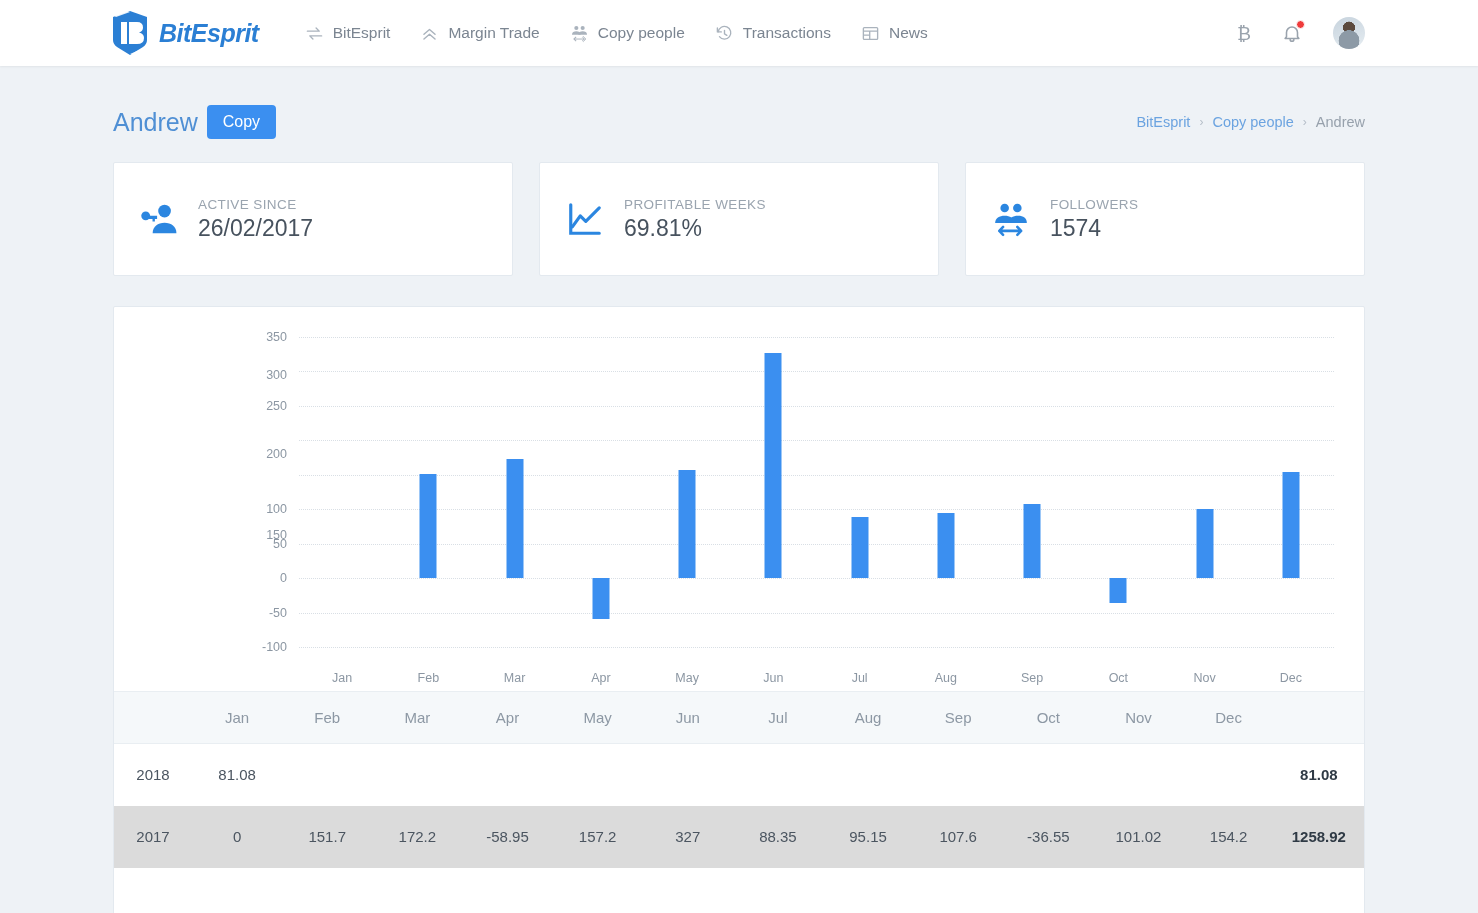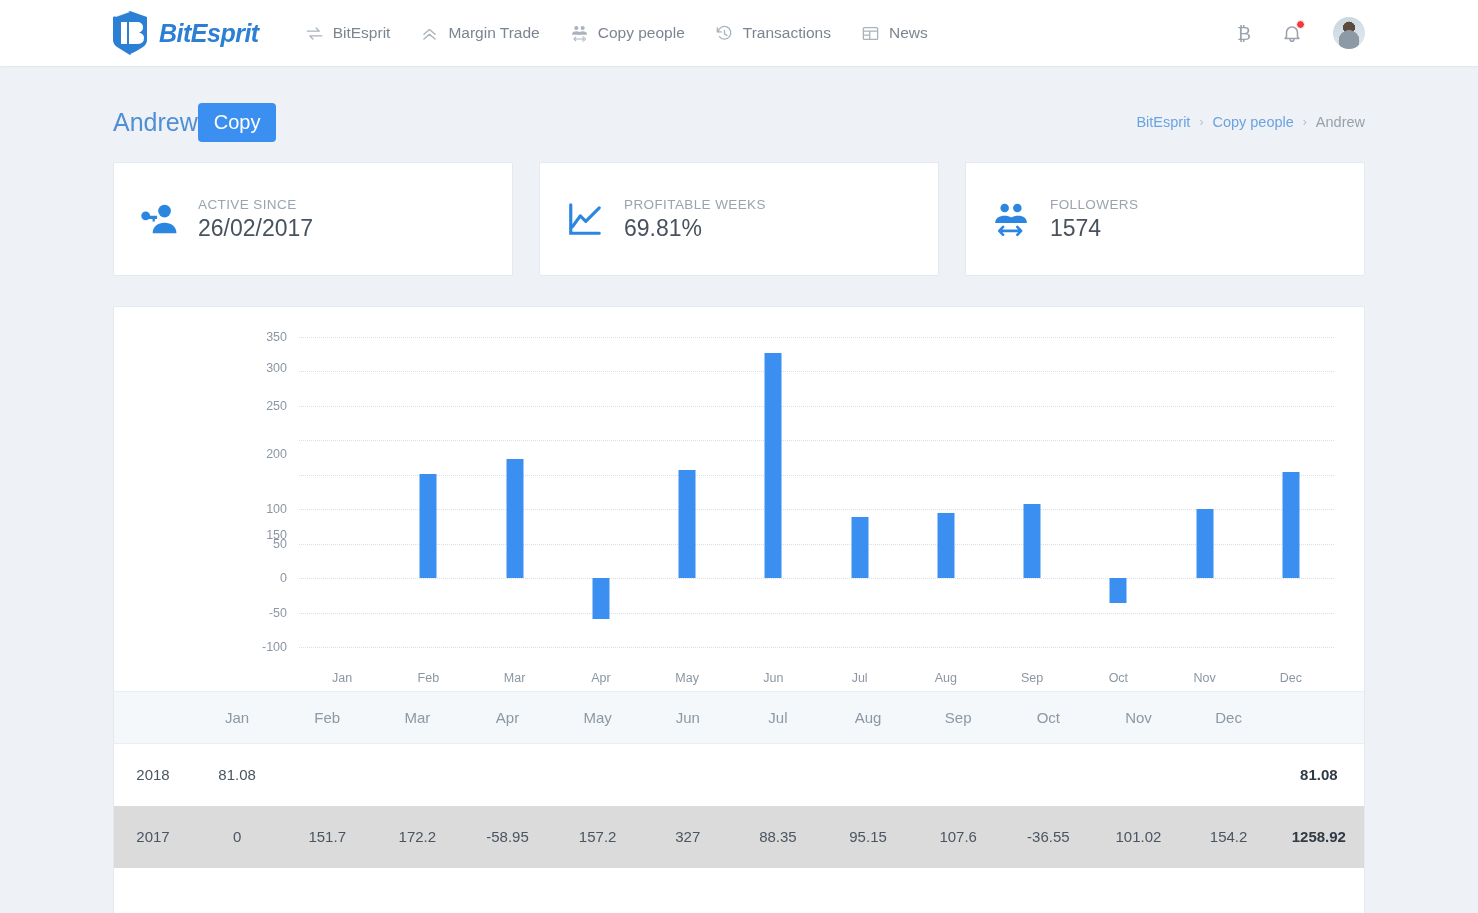--- a/index.html
+++ b/index.html
@@ -57,23 +57,24 @@
   .page { padding:0 113px; }
 
   .profile-row {
     display:flex; align-items:center;
     height:56px; margin-top:28px; position:relative;
   }
   .profile-name {
     font-size:25px; color:#4f8fd4; font-weight:400;
   }
   .copy-btn {
+    margin-left:9px;
     background:#3b8ff0; color:#fff;
     border:none; border-radius:4px;
-    font-size:20px; font-family:inherit;
+    font-size:16px; font-family:inherit;
     padding:8px 16px; cursor:pointer;
   }
   .breadcrumb {
     position:absolute; right:0; top:50%; transform:translateY(-50%);
     display:flex; align-items:center; gap:9px;
     font-size:14.5px;
   }
   .breadcrumb a { color:#6ba3e0; text-decoration:none; cursor:pointer; }
   .breadcrumb .sep { color:#b6bfc9; font-size:12px; }
   .breadcrumb .cur { color:#97a1ac; }
@@ -284,21 +285,21 @@
   </div>
 
   <div class="panel">
 
 
     <div class="chart-wrap">
       <div class="plot" id="plot">
           <div class="gridline" style="top: 0px;"></div>
           <div class="ytick" style="top: 0px;">350</div>
           <div class="gridline" style="top: 34.4444px;"></div>
-          <div class="ytick" style="top: 31px;">300</div>
+          <div class="ytick" style="top: 38px;">300</div>
           <div class="gridline" style="top: 68.8889px;"></div>
           <div class="ytick" style="top: 68.8889px;">250</div>
           <div class="gridline" style="top: 103.333px;"></div>
           <div class="ytick" style="top: 117px;">200</div>
           <div class="gridline" style="top: 137.778px;"></div>
           <div class="ytick" style="top: 153px; margin-top: 45px;">150</div>
           <div class="gridline" style="top: 172.222px;"></div>
           <div class="ytick" style="top: 172.222px;">100</div>
           <div class="gridline" style="top: 206.667px;"></div>
           <div class="ytick" style="top: 206.667px;">50</div>

